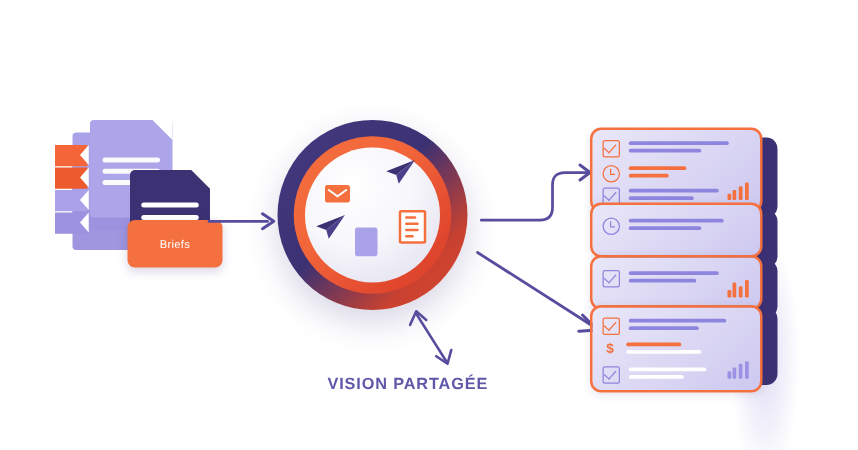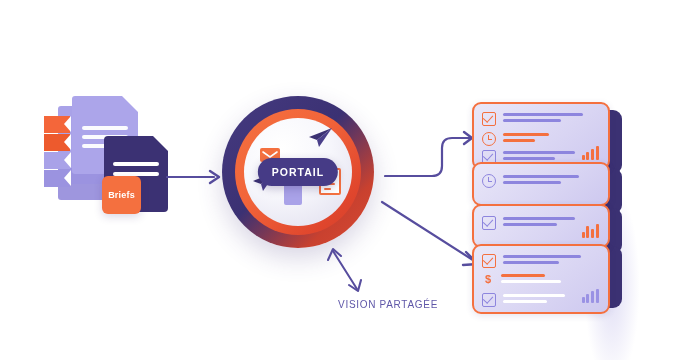--- a/index.html
+++ b/index.html
@@ -34,23 +34,23 @@
   .sheet-main{left:28px;top:4px;width:66px;height:78px;background:#aca5ea;border-radius:3px;}
   .sheet-main .fold{position:absolute;right:0;top:0;width:0;height:0;
      border-top:16px solid #ffffff;border-left:16px solid transparent;}
   .sheet-main i{background:#ffffff;height:4px;margin:0 10px 5px 10px;border-radius:2px;opacity:.95;}
 
   .sheet-dark{left:60px;top:44px;width:64px;height:76px;background:#3b3173;border-radius:4px;}
   .sheet-dark .fold{position:absolute;right:0;top:0;width:0;height:0;
      border-top:15px solid #ffffff;border-left:15px solid transparent;}
   .sheet-dark i{background:#ffffff;height:4px;margin:0 9px 6px 9px;border-radius:2px;}
 
-  .briefs{left:58px;top:84px;width:39px;height:38px;background:#f4703f;border-radius:6px;
+  .briefs{left:58px;top:84px;width:76px;height:38px;background:#f4703f;border-radius:6px;
           display:flex;align-items:center;justify-content:center;
-          color:#ffffff;font-size:9px;font-weight:700;letter-spacing:.2px;
+          color:#ffffff;font-size:9px;font-weight:400;letter-spacing:.2px;
           box-shadow:0 3px 8px rgba(60,40,110,.18);}
 
   
   #arrow-1{left:166px;top:167px;width:58px;height:20px;}
 
   
   #portal{left:222px;top:96px;width:152px;height:152px;}
   .ring-outer{position:absolute;inset:0;border-radius:50%;
      background:linear-gradient(135deg,#453a80 0%,#3b3173 45%,#c9412f 78%,#d94a33 100%);
      box-shadow:0 10px 26px rgba(60,45,120,.20);}
@@ -69,22 +69,22 @@
   .doc-orange{width:18px;height:23px;background:#ffffff;border:2px solid #f4703f;border-radius:2px;}
   .doc-orange i{display:block;height:2px;background:#f4703f;margin:3px 3px 0 3px;border-radius:1px;}
   .doc-lilac{width:18px;height:23px;background:#a9a2e8;border-radius:2px;}
 
   
   #arrow-top{left:384px;top:126px;width:96px;height:58px;}
   #arrow-bottom{left:380px;top:196px;width:108px;height:76px;}
   #arrow-vision{left:327px;top:247px;width:44px;height:46px;}
 
   
-  #vision-label{left:262px;top:299px;width:176px;text-align:right;
-    color:#5f57a8;font-size:10px;font-weight:400;letter-spacing:.7px;}
+  #vision-label{left:262px;top:299px;width:176px;text-align:left;
+    color:#5f57a8;font-size:13px;font-weight:700;letter-spacing:.7px;}
   #structure-label{left:460px;top:69px;width:160px;text-align:center;
     color:#4b4192;font-size:13px;font-weight:700;letter-spacing:.1px;}
 
   
   #right-cards{left:470px;top:96px;width:160px;height:230px;}
   .card-shadow{position:absolute;background:#3b3173;border-radius:9px;}
   .card{position:absolute;border:2px solid #f4703f;border-radius:9px;
         background:linear-gradient(140deg,#e9e7f8 0%,#d9d5f3 60%,#cdc8ef 100%);
         box-shadow:0 2px 7px rgba(60,45,120,.12);overflow:hidden;}
   .row{position:absolute;display:flex;align-items:center;}
@@ -175,21 +175,20 @@
 
       <div class="mini doc-orange" style="left:75px;top:50px">
         <i style="width:9px"></i>
           <i style="width:11px"></i>
           <i style="width:11px"></i>
           <i style="width:7px"></i>
       </div>
 
       <div class="mini doc-lilac" style="left:40px;top:64px"></div>
 
-      <div class="badge">PORTAIL</div>
     </div>
   </div>
 
   <svg class="abs" id="arrow-top" viewBox="0 0 96 58">
     <path d="M1 50 H48 Q58 50 58 40 V22 Q58 12 68 12 H86" stroke="#574d9e" stroke-width="2.2" fill="none" stroke-linecap="round"></path>
     <path d="M80 6 L88 12 L80 18" stroke="#574d9e" stroke-width="2.4" fill="none" stroke-linecap="round" stroke-linejoin="round"></path>
   </svg>
 
   <svg class="abs" id="arrow-bottom" viewBox="0 0 108 76">
     <path d="M2 6 L96 66" stroke="#574d9e" stroke-width="2.2" fill="none" stroke-linecap="round"></path>

